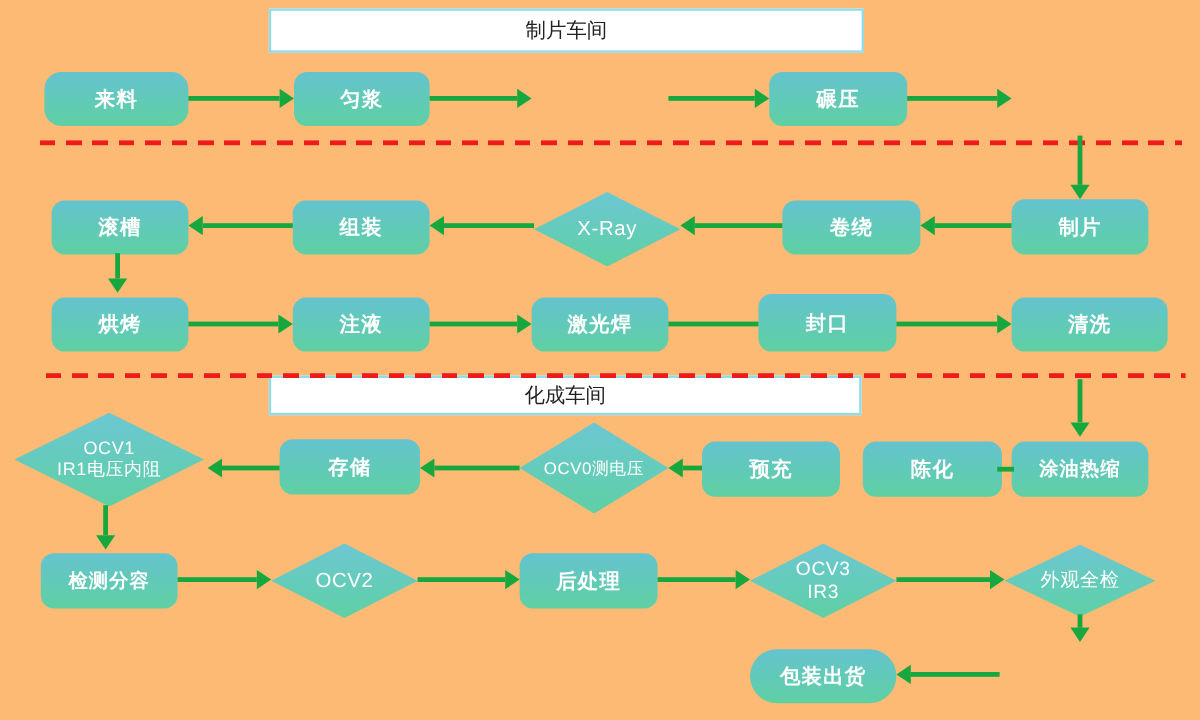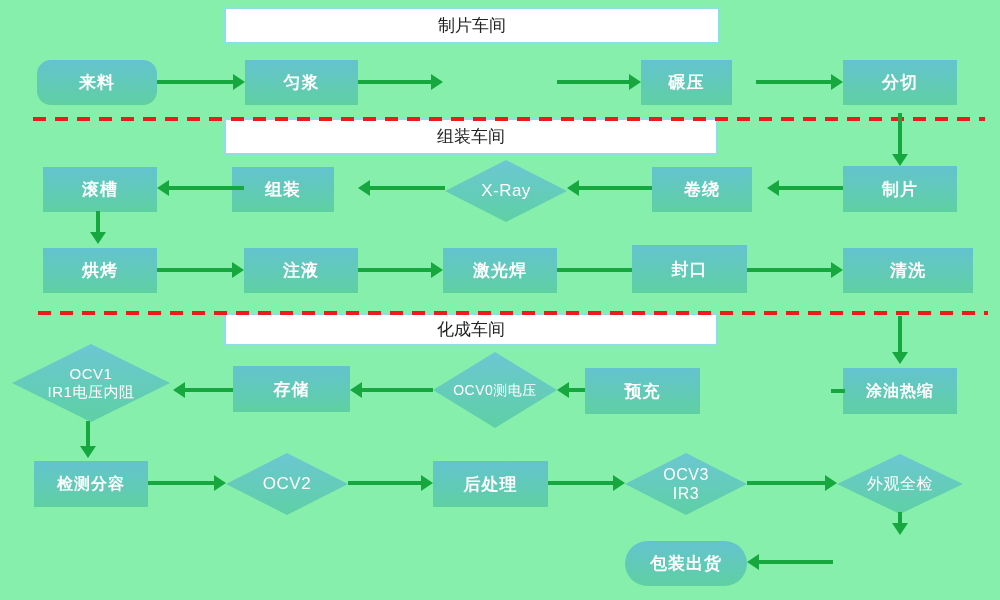--- a/index.html
+++ b/index.html
@@ -1,28 +1,28 @@
 <!DOCTYPE html>
 <html><head>
 <meta charset="utf-8">
 <style>
   html,body{margin:0;padding:0;background:#fff;}
-  .stage{position:relative;width:1000px;height:600px;background:#86efac;overflow:hidden;
+  .stage{position:relative;width:1000px;height:600px;background:#fdba74;overflow:hidden;
          font-family:"Liberation Sans","DejaVu Sans",sans-serif;}
   
   .sec{position:absolute;background:#fff;border:2px solid #8fdde9;z-index:2;
        display:flex;align-items:center;justify-content:center;
        color:#222;font-size:17px;box-sizing:border-box;}
   
   .divider{position:absolute;height:4px;z-index:3;
        background:repeating-linear-gradient(90deg,#ee1b1b 0 13px,transparent 13px 22px);}
   
   .box{position:absolute;z-index:1;display:flex;align-items:center;justify-content:center;
        background:linear-gradient(180deg,#64c3cf 0%,#5fd0a2 100%);
-       color:#fff;font-weight:bold;font-size:17px;letter-spacing:1px;box-sizing:border-box;}
+       color:#fff;font-weight:bold;font-size:17px;letter-spacing:1px;box-sizing:border-box;border-radius:11px;}
   .rounded{border-radius:14px;}
   .pill{border-radius:23px;}
   .diamond{position:absolute;z-index:1;display:flex;flex-direction:column;align-items:center;justify-content:center;
        background:linear-gradient(180deg,#6cc7d3 0%,#5ed0a4 100%);
        clip-path:polygon(50% 0,100% 50%,50% 100%,0 50%);
        color:#fff;font-weight:normal;text-align:center;line-height:1.2;letter-spacing:.5px;}
   
   .ar{position:absolute;background:#16a83e;z-index:4;}
   .h{height:4px;}
   .v{width:4px;}
@@ -34,54 +34,51 @@
        border-left:8px solid transparent;border-right:8px solid transparent;border-top:12px solid #16a83e;}
 </style>
 </head>
 <body>
 
 <div class="stage">
 
   <div class="sec" style="left:224px;top:7px;width:496px;height:37px">
     <span>制片车间</span>
   </div>
-  <div class="sec" style="left:224px;top:118px;width:494px;height:37px">
-    <span>组装车间</span>
-  </div>
   <div class="sec" style="left:224px;top:313px;width:494px;height:33px">
     <span>化成车间</span>
   </div>
 
   <div class="divider" style="left:33px;top:117px;width:952px"></div>
   <div class="divider" style="left:38px;top:311px;width:950px"></div>
 
   <div class="box rounded" style="left:37px;top:60px;width:120px;height:45px">来料</div>
   <div class="box" style="left:245px;top:60px;width:113px;height:45px">匀浆</div>
-  <div class="box" style="left:641px;top:60px;width:91px;height:45px">碾压</div>
-  <div class="box" style="left:843px;top:60px;width:114px;height:45px">分切</div>
+  <div class="box" style="left:641px;top:60px;width:115px;height:45px">碾压</div>
 
   <div class="box" style="left:43px;top:167px;width:114px;height:45px">滚槽</div>
-  <div class="box" style="left:232px;top:167px;width:102px;height:45px">组装</div>
+  <div class="box" style="left:244px;top:167px;width:114px;height:45px">组装</div>
   <div class="diamond" style="left:445px;top:160px;width:122px;height:62px;font-size:17px">X-Ray</div>
-  <div class="box" style="left:652px;top:167px;width:100px;height:45px">卷绕</div>
+  <div class="box" style="left:652px;top:167px;width:115px;height:45px">卷绕</div>
   <div class="box" style="left:843px;top:166px;width:114px;height:46px">制片</div>
 
   <div class="box" style="left:43px;top:248px;width:114px;height:45px">烘烤</div>
   <div class="box" style="left:244px;top:248px;width:114px;height:45px">注液</div>
   <div class="box" style="left:443px;top:248px;width:114px;height:45px">激光焊</div>
   <div class="box" style="left:632px;top:245px;width:115px;height:48px">封口</div>
   <div class="box" style="left:843px;top:248px;width:130px;height:45px">清洗</div>
 
   <div class="diamond" style="left:12px;top:344px;width:158px;height:78px;font-size:15px">
     <span>OCV1</span>
     <span>IR1电压内阻</span>
   </div>
   <div class="box" style="left:233px;top:366px;width:117px;height:46px">存储</div>
   <div class="diamond" style="left:433px;top:352px;width:124px;height:76px;font-size:14px">OCV0测电压</div>
   <div class="box" style="left:585px;top:368px;width:115px;height:46px">预充</div>
+  <div class="box" style="left:719px;top:368px;width:116px;height:46px">陈化</div>
   <div class="box" style="left:843px;top:368px;width:114px;height:46px;font-size:16px">涂油热缩</div>
 
   <div class="box" style="left:34px;top:461px;width:114px;height:46px;font-size:16px">检测分容</div>
   <div class="diamond" style="left:226px;top:453px;width:122px;height:62px;font-size:17px">OCV2</div>
   <div class="box" style="left:433px;top:461px;width:115px;height:46px">后处理</div>
   <div class="diamond" style="left:625px;top:453px;width:122px;height:62px;font-size:16px">
     <span>OCV3</span>
     <span>IR3</span>
   </div>
   <div class="diamond" style="left:837px;top:454px;width:126px;height:60px;font-size:16px">外观全检</div>

